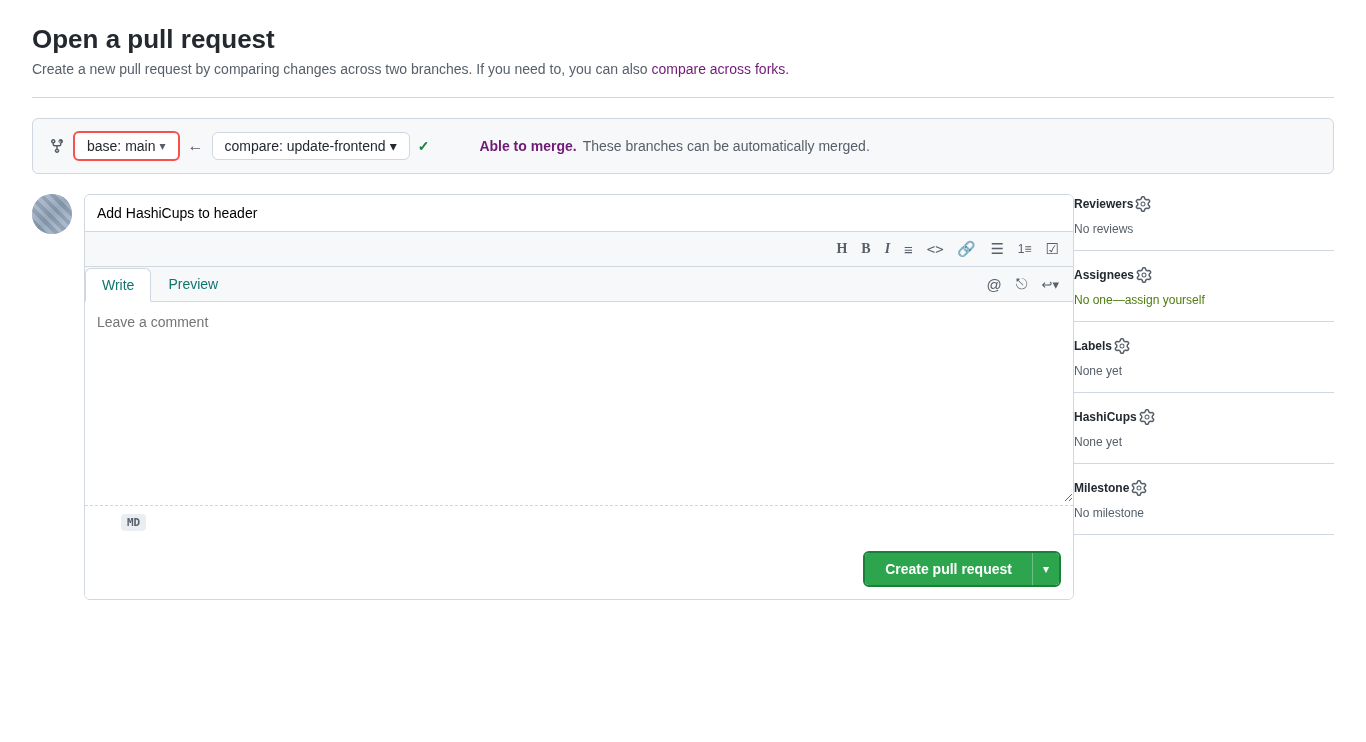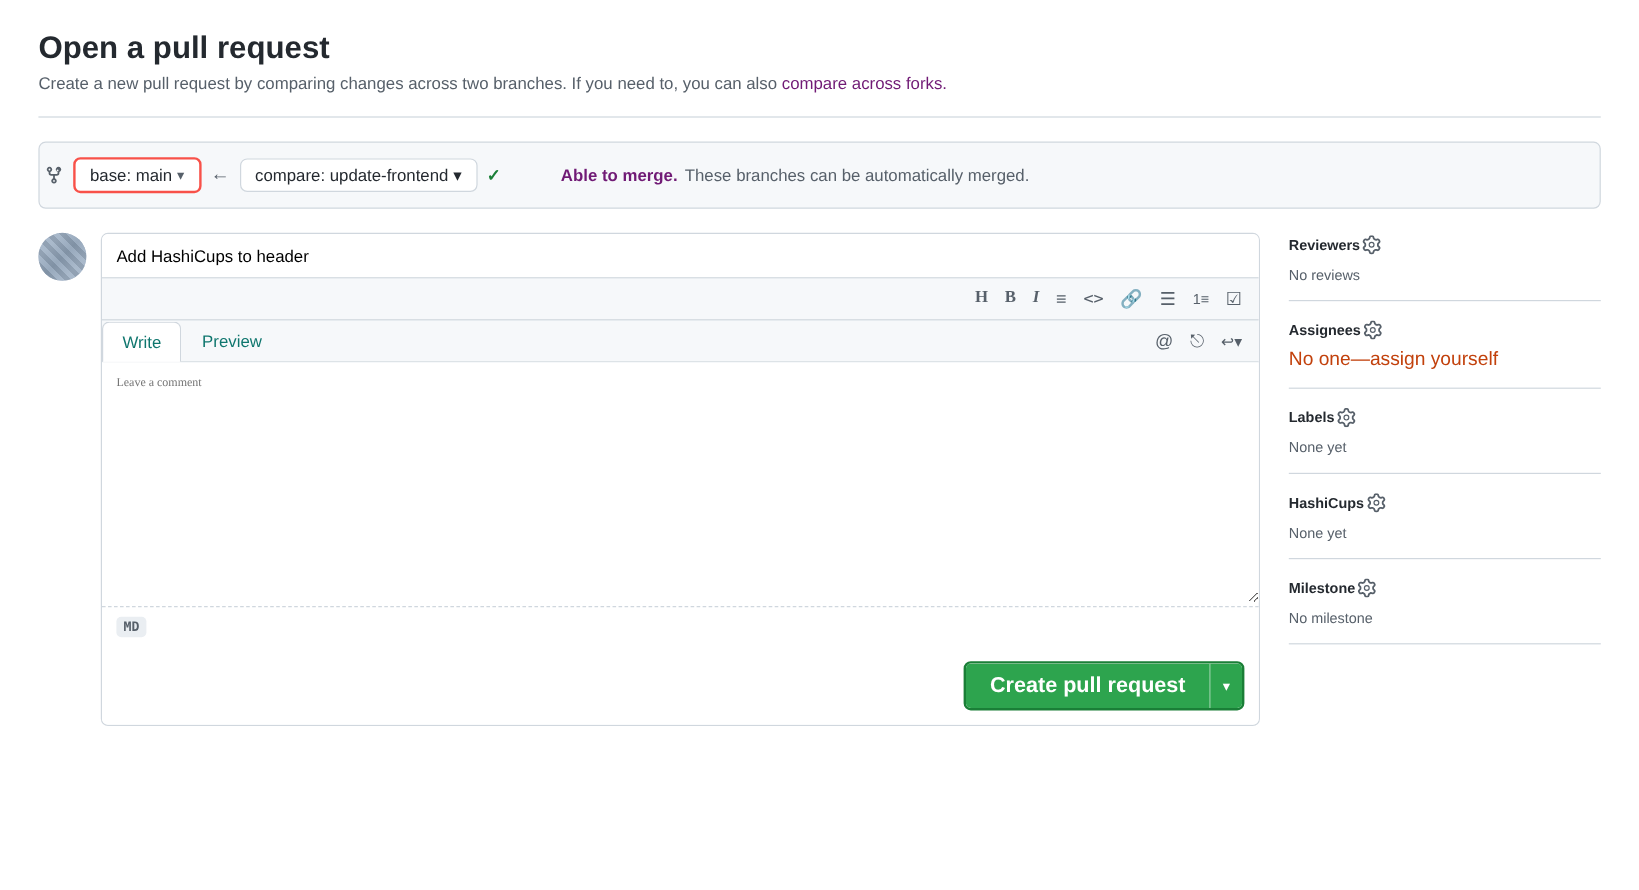--- a/index.html
+++ b/index.html
@@ -26,21 +26,21 @@
     }
     .divider {
       border: none;
       border-top: 1px solid #d0d7de;
       margin-bottom: 20px;
     }
     .branch-bar {
       display: flex;
       align-items: center;
       gap: 8px;
-      padding: 12px 4px;
+      padding: 12px 16px;
       border: 1px solid #d0d7de;
       border-radius: 6px;
       margin-bottom: 20px;
       background: #f6f8fa;
     }
     .branch-swap-icon {
       display: flex;
       align-items: center;
       justify-content: center;
       color: #57606a;
@@ -79,21 +79,20 @@
       align-items: center;
       gap: 6px;
       font-size: 14px;
       color: #57606a;
     }
     .merge-status .check { color: #1a7f37; font-weight: 600; }
     .merge-status .able { color: #701a75; font-weight: 600; margin-left: 44px; }
 
     .main-layout {
       display: flex;
-      gap: 24px;
       align-items: flex-start;
     }
     .left-col {
       display: flex;
       gap: 12px;
       flex: 1;
     }
     .avatar {
       width: 40px;
       height: 40px;
@@ -180,22 +179,22 @@
       font-weight: 700;
       font-family: serif;
     }
     .icon-btn.mono { font-family: monospace; font-weight: normal; }
     .icon-btn.sym { font-family: inherit; font-weight: normal; font-size: 15px; }
     .comment-area {
       width: 100%;
       min-height: 200px;
       border: none;
       padding: 12px;
-      font-size: 10px;
-      font-family: Liberation Serif, serif;
+      font-size: 14px;
+      font-family: Liberation Sans, sans-serif;
       resize: vertical;
       outline: none;
       color: #000000;
       background: #fff;
     }
     .attach-bar {
       border-top: 1px dashed #d0d7de;
       padding: 8px 12px;
       display: flex;
       align-items: center;
@@ -205,40 +204,41 @@
       background: #fff;
     }
     .md-badge {
       background: #eaeef2;
       border-radius: 4px;
       padding: 2px 6px;
       font-size: 11px;
       color: #57606a;
       font-weight: 600;
       font-family: monospace;
+      margin-left: 24px;
     }
     .submit-row {
       display: flex;
       justify-content: flex-end;
       padding: 12px;
       background: #fff;
     }
     .create-btn-group {
       display: flex;
       border-radius: 6px;
       overflow: hidden;
       border: 2px solid #1a7f37;
     }
     .create-btn-main {
       padding: 8px 20px;
       background: #2da44e;
       color: #fff;
       border: none;
       cursor: pointer;
-      font-size: 18px;
+      font-size: 14px;
       font-weight: 600;
       font-family: inherit;
     }
     .create-btn-caret {
       padding: 8px 10px;
       background: #2da44e;
       color: #fff;
       border: none;
       border-left: 1px solid rgba(255,255,255,0.3);
       cursor: pointer;
@@ -274,22 +274,22 @@
       font-size: 14px;
       padding: 2px;
       display: flex;
       align-items: center;
     }
     .sidebar-value {
       font-size: 12px;
       color: #57606a;
     }
     .sidebar-link {
-      font-size: 16px;
-      color: #c2410c;
+      font-size: 12px;
+      color: #4d7c0f;
       text-decoration: none;
       cursor: pointer;
     }
   </style>
 </head>
 <body>
 
 <h1 class="page-title">Open a pull request</h1>
 <p class="subtitle">
   <span>Create a new pull request by comparing changes across two branches. If you need to, you can also</span>

